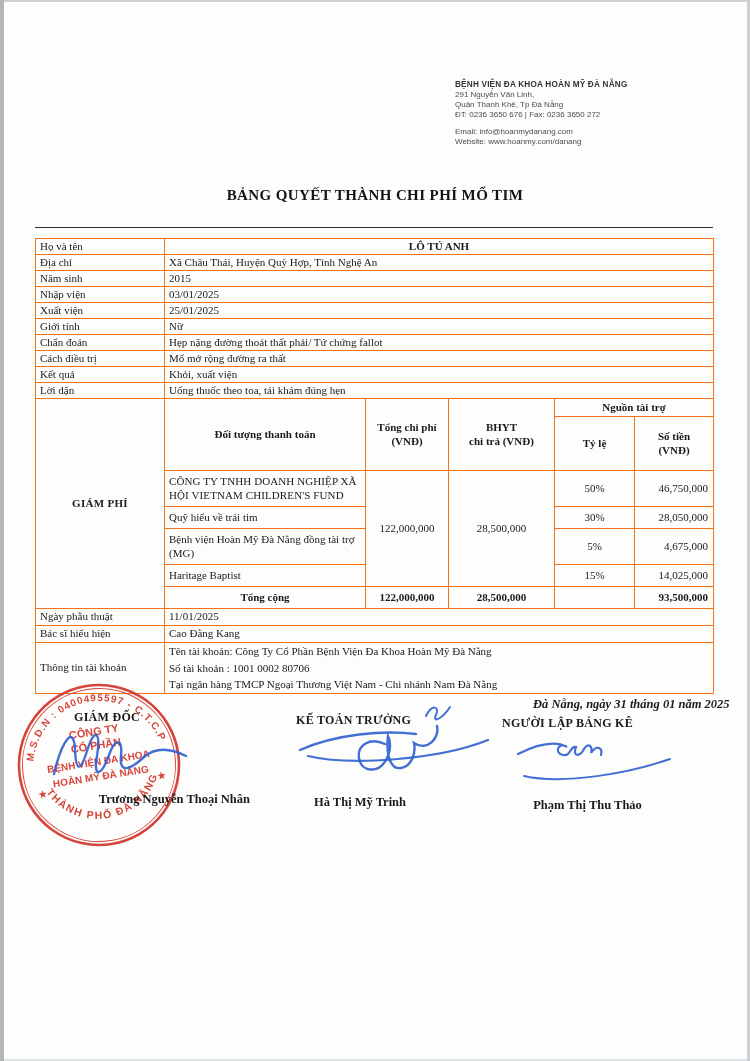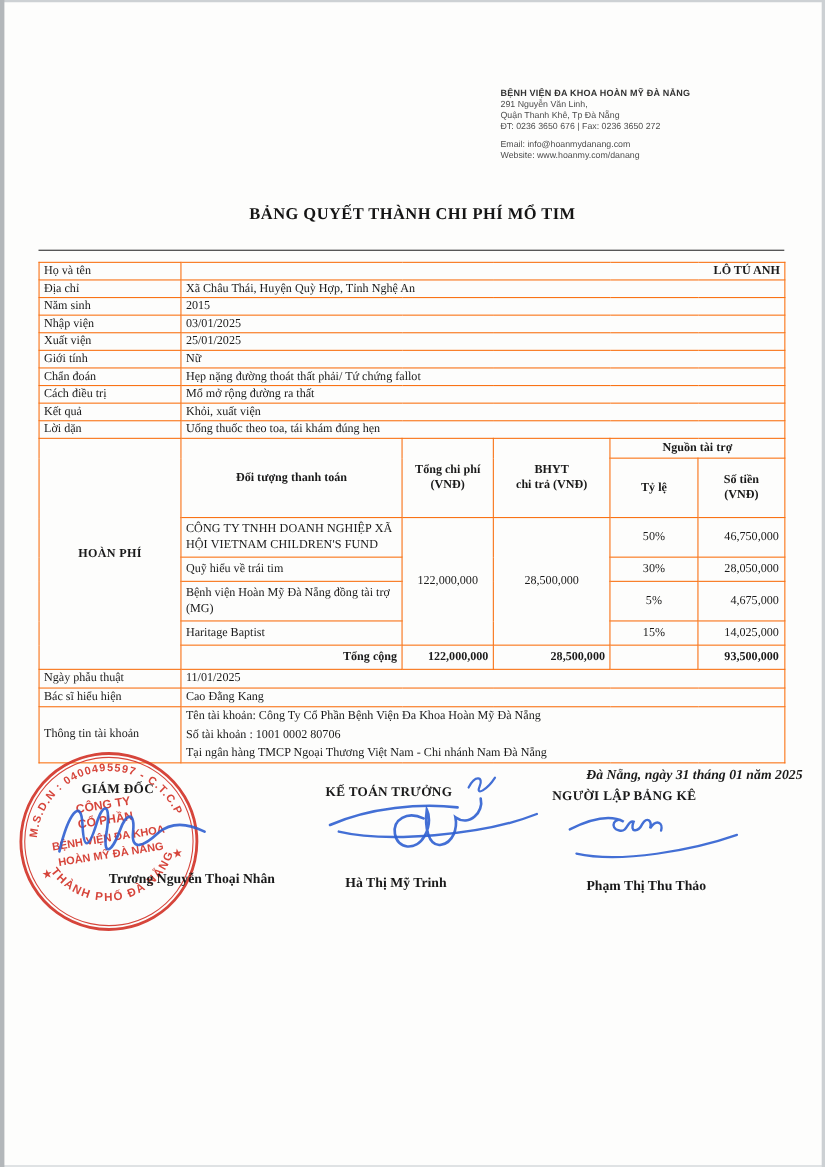--- a/index.html
+++ b/index.html
@@ -22,21 +22,21 @@
   
   .doc-title{position:absolute;left:0;top:187px;width:100%;text-align:center;
     font-weight:bold;font-size:15px;letter-spacing:.4px;color:#141414;}
   .top-rule{position:absolute;left:35px;top:227px;width:678px;height:1px;background:#2e2e2e;}
   
   table.form{position:absolute;left:35px;top:238px;width:678px;border-collapse:collapse;table-layout:fixed;}
   table.form td{border:1px solid #f97316;font-size:11px;padding:0 4px;vertical-align:middle;line-height:1.25;overflow:hidden;}
   tr.prow{height:16px;}
   td.lbl{padding-left:4px;}
   td.val{padding-left:5px;}
-  .cb{text-align:right;font-weight:bold;}
+  .cb{text-align:center;font-weight:bold;}
   .c{text-align:center;}
   .r{text-align:right;padding-right:5px !important;}
   .b{font-weight:bold;}
   tr.hrowA{height:18px;}
   tr.hrowB{height:54px;}
   td.section-lbl{text-align:center;font-weight:bold;font-size:12px;letter-spacing:.3px;}
   td.hcell{text-align:center;font-weight:bold;font-size:11.5px;line-height:1.3;}
   tr.frow1{height:36px;}
   tr.frow2{height:22px;}
   tr.frow3{height:36px;}
@@ -127,21 +127,21 @@
       <tr class="prow">
           <td class="lbl">Kết quả</td>
           <td colspan="5" class="val">Khỏi, xuất viện</td>
         </tr>
       <tr class="prow">
           <td class="lbl">Lời dặn</td>
           <td colspan="5" class="val">Uống thuốc theo toa, tái khám đúng hẹn</td>
         </tr>
 
       <tr class="hrowA">
-        <td rowspan="7" class="section-lbl">HOÀN PHÍ</td>
+        <td rowspan="7" class="section-lbl">GIÁM PHÍ</td>
         <td rowspan="2" class="hcell">Đối tượng thanh toán</td>
         <td rowspan="2" class="hcell"><span>Tổng chi phí</span><br><span>(VNĐ)</span></td>
         <td rowspan="2" class="hcell"><span>BHYT</span><br><span>chi trả (VNĐ)</span></td>
         <td colspan="2" class="hcell">Nguồn tài trợ</td>
       </tr>
       <tr class="hrowB">
         <td class="hcell">Tỷ lệ</td>
         <td class="hcell"><span>Số tiền</span><br><span>(VNĐ)</span></td>
       </tr>
       <tr class="frow1">

